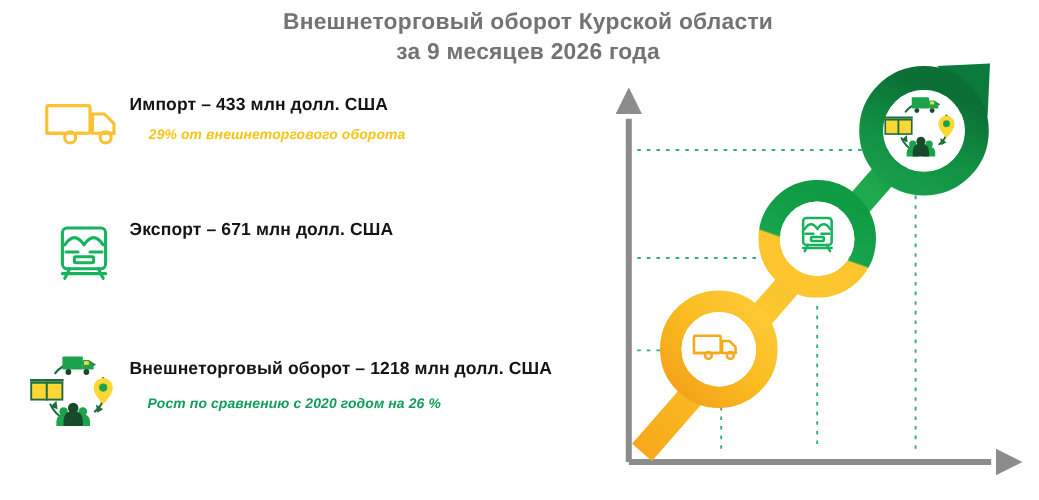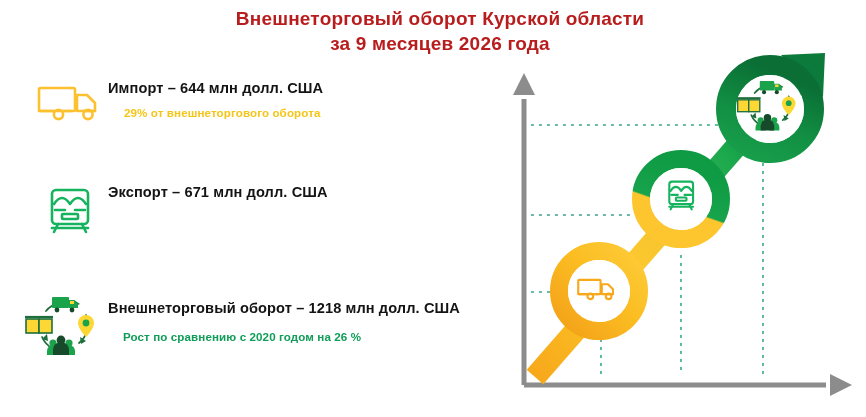--- a/index.html
+++ b/index.html
@@ -22,21 +22,21 @@
     left: 140px;
     top: 6px;
     width: 600px;
     text-align: center;
   }
   .title-line {
     font-size: 19px;
     font-weight: bold;
     line-height: 25px;
     letter-spacing: 0.2px;
-    color: #b91c1c;
+    color: #737373;
     white-space: nowrap;
   }
 
   
   #legend {
     position: absolute;
     left: 0;
     top: 70px;
     width: 470px;
   }
@@ -78,20 +78,21 @@
     font-weight: bold;
     color: #141414;
     letter-spacing: 0.1px;
     white-space: nowrap;
   }
   .legend-sub {
     margin-top: 10px;
     margin-left: 16px;
     font-size: 11.6px;
     font-weight: bold;
+    font-style: italic;
     letter-spacing: 0.1px;
     white-space: nowrap;
   }
   .legend-row.r2 .legend-sub { margin-left: 15px; margin-top: 14px; }
   .sub-yellow { color: #f5c518; }
   .sub-green  { color: #0f9d58; }
 
   
   #chart {
     position: absolute;
@@ -118,21 +119,21 @@
         <g fill="none" stroke="#fdc02f" stroke-width="2.6" stroke-linejoin="round" stroke-linecap="round">
           <rect x="2" y="5" width="36" height="23" rx="1.5"></rect>
           <path d="M40 12 h10 l8 8 v8 h-18 z"></path>
           <path d="M2 28 h14 M27 28 h7 M46 28 h12"></path>
           <circle cx="21.5" cy="31.5" r="4.6"></circle>
           <circle cx="51" cy="31.5" r="4.6"></circle>
         </g>
       </svg>
     </div>
     <div class="legend-text">
-      <div class="legend-label">Импорт – 644 млн долл. США</div>
+      <div class="legend-label">Импорт – 433 млн долл. США</div>
       <div class="legend-sub sub-yellow">29% от внешнеторгового оборота</div>
     </div>
   </div>
 
   <div class="legend-row r1">
     <div class="legend-icon">
       <svg width="46" height="50" viewBox="0 0 46 50" aria-hidden="true">
         <g fill="none" stroke="#16b35f" stroke-width="2.6" stroke-linejoin="round" stroke-linecap="round">
           <path d="M9 6 h28 a4 4 0 0 1 4 4 v26 a4 4 0 0 1 -4 4 h-28 a4 4 0 0 1 -4 -4 v-26 a4 4 0 0 1 4 -4 z"></path>
           <path d="M7 20 q8 -12 16 0 q8 -12 16 0"></path>

